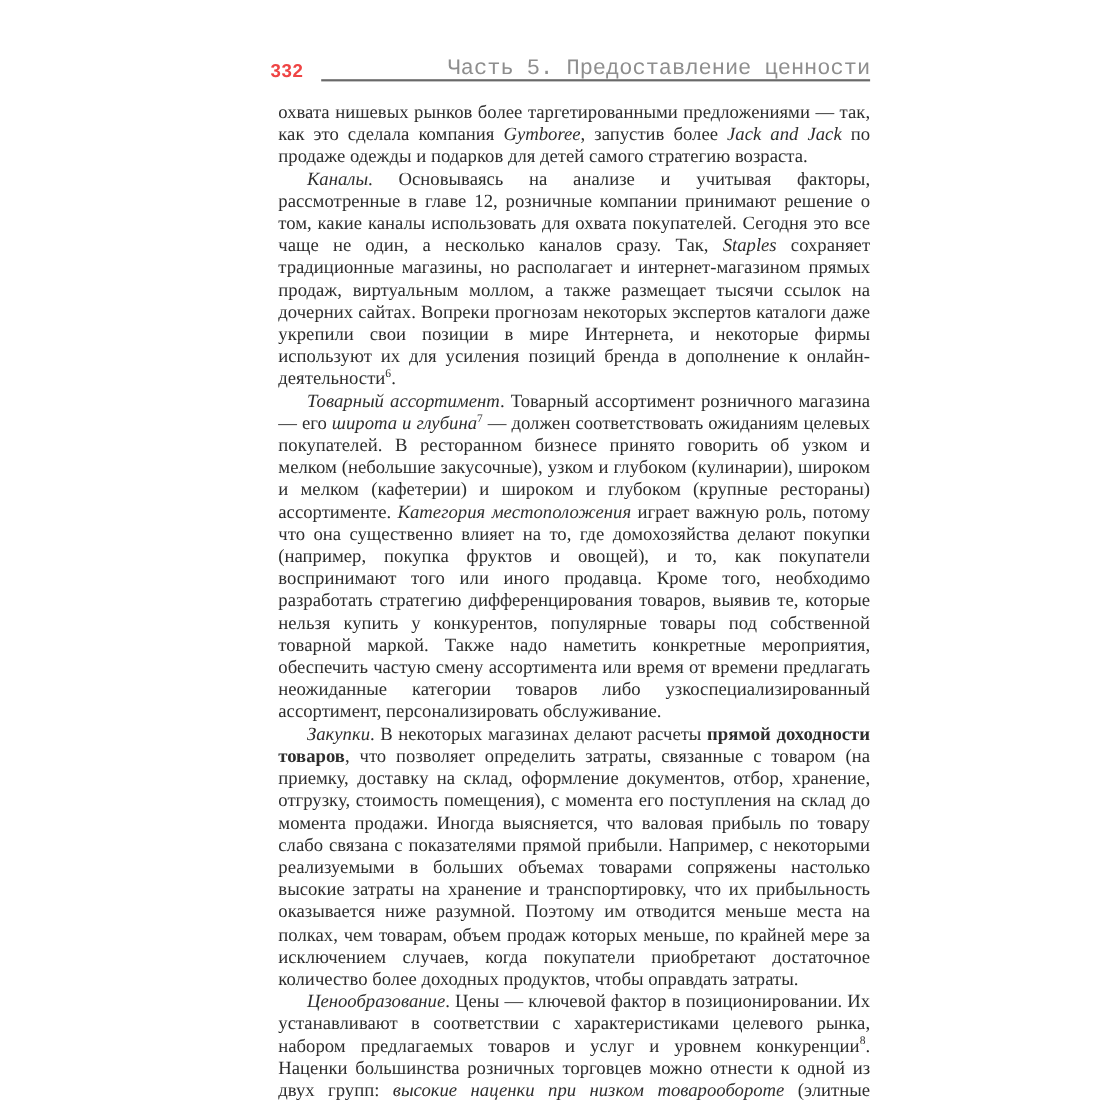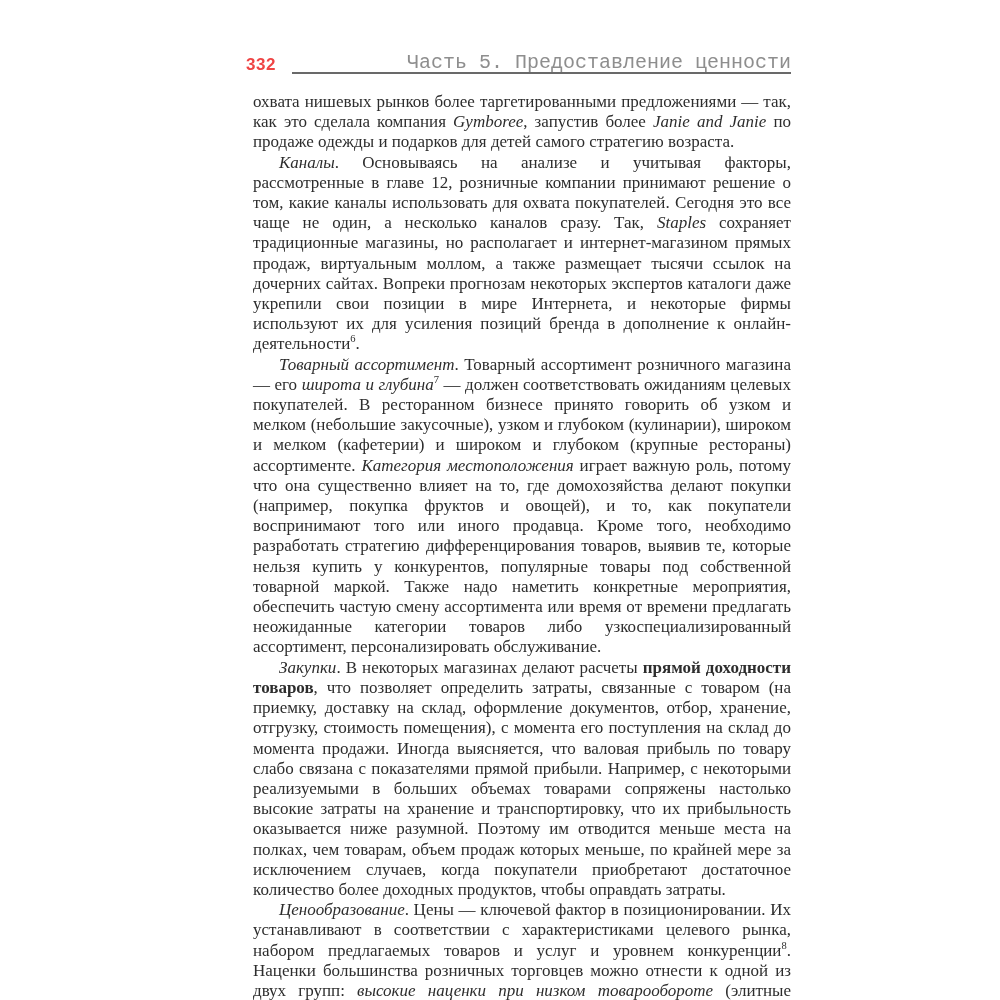--- a/index.html
+++ b/index.html
@@ -75,20 +75,20 @@
 
 <div class="page">
 
   <span class="page-number">332</span>
 
   <span class="running-head">Часть 5. Предоставление ценности</span>
 
   <div class="header-rule"></div>
 
   <main class="text-column">
-      <p class=""><span class="run normal">охвата нишевых рынков более таргетированными предложениями — так, как это сделала компания </span><span class="run italic">Gymboree</span><span class="run normal">, запустив более </span><span class="run italic">Janie and Janie</span><span class="run normal"> по продаже одежды и подарков для детей самого стратегию возраста.</span></p>
+      <p class=""><span class="run normal">охвата нишевых рынков более таргетированными предложениями — так, как это сделала компания </span><span class="run italic">Gymboree</span><span class="run normal">, запустив более </span><span class="run italic">Jack and Jack</span><span class="run normal"> по продаже одежды и подарков для детей самого стратегию возраста.</span></p>
       <p class="indent"><span class="run italic">Каналы</span><span class="run normal">. Основываясь на анализе и учитывая факторы, рассмотренные в главе 12, розничные компании принимают решение о том, какие каналы использовать для охвата покупателей. Сегодня это все чаще не один, а несколько каналов сразу. Так, </span><span class="run italic">Staples</span><span class="run normal"> сохраняет традиционные магазины, но располагает и интернет-магазином прямых продаж, виртуальным моллом, а также размещает тысячи ссылок на дочерних сайтах. Вопреки прогнозам некоторых экспертов каталоги даже укрепили свои позиции в мире Интернета, и некоторые фирмы используют их для усиления позиций бренда в дополнение к онлайн-деятельности</span><sup class="run sup">6</sup><span class="run normal">.</span></p>
       <p class="indent"><span class="run italic">Товарный ассортимент</span><span class="run normal">. Товарный ассортимент розничного магазина — его </span><span class="run italic">широта и глубина</span><sup class="run sup">7</sup><span class="run normal"> — должен соответствовать ожиданиям целевых покупателей. В ресторанном бизнесе принято говорить об узком и мелком (небольшие закусочные), узком и глубоком (кулинарии), широком и мелком (кафетерии) и широком и глубоком (крупные рестораны) ассортименте. </span><span class="run italic">Категория местоположения</span><span class="run normal"> играет важную роль, потому что она существенно влияет на то, где домохозяйства делают покупки (например, покупка фруктов и овощей), и то, как покупатели воспринимают того или иного продавца. Кроме того, необходимо разработать стратегию дифференцирования товаров, выявив те, которые нельзя купить у конкурентов, популярные товары под собственной товарной маркой. Также надо наметить конкретные мероприятия, обеспечить частую смену ассортимента или время от времени предлагать неожиданные категории товаров либо узкоспециализированный ассортимент, персонализировать обслуживание.</span></p>
       <p class="indent"><span class="run italic">Закупки</span><span class="run normal">. В некоторых магазинах делают расчеты </span><span class="run bold">прямой доходности товаров</span><span class="run normal">, что позволяет определить затраты, связанные с товаром (на приемку, доставку на склад, оформление документов, отбор, хранение, отгрузку, стоимость помещения), с момента его поступления на склад до момента продажи. Иногда выясняется, что валовая прибыль по товару слабо связана с показателями прямой прибыли. Например, с некоторыми реализуемыми в больших объемах товарами сопряжены настолько высокие затраты на хранение и транспортировку, что их прибыльность оказывается ниже разумной. Поэтому им отводится меньше места на полках, чем товарам, объем продаж которых меньше, по крайней мере за исключением случаев, когда покупатели приобретают достаточное количество более доходных продуктов, чтобы оправдать затраты.</span></p>
       <p class="indent"><span class="run italic">Ценообразование</span><span class="run normal">. Цены — ключевой фактор в позиционировании. Их устанавливают в соответствии с характеристиками целевого рынка, набором предлагаемых товаров и услуг и уровнем конкуренции</span><sup class="run sup">8</sup><span class="run normal">. Наценки большинства розничных торговцев можно отнести к одной из двух групп: </span><span class="run italic">высокие наценки при низком товарообороте</span><span class="run normal"> (элитные специализированные магазины) или </span></p>
     </main>
 
 </div>
 
 </body></html>

